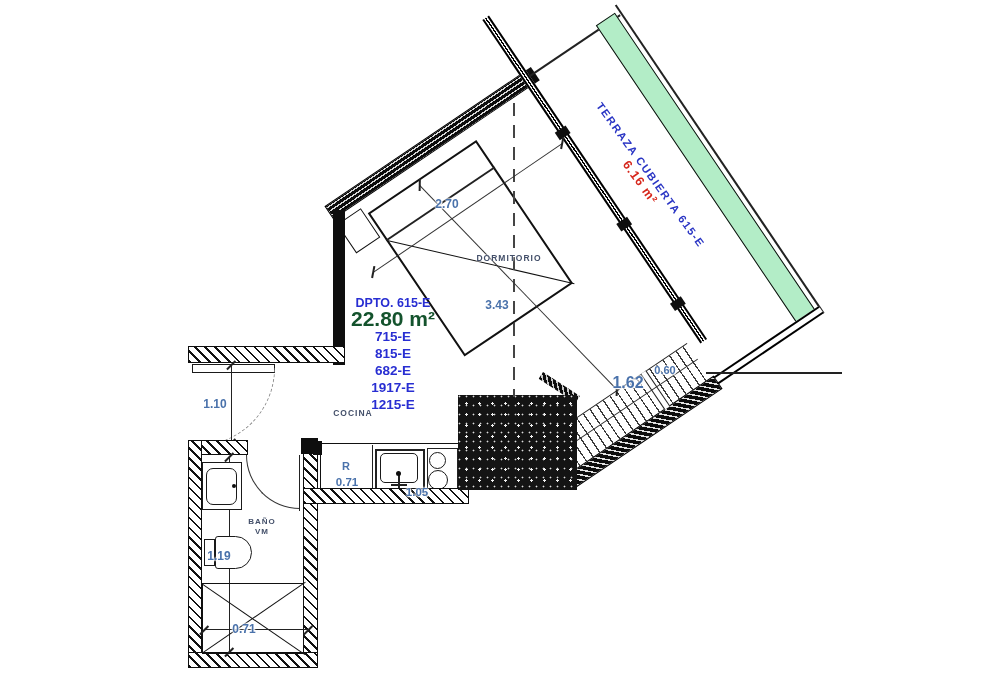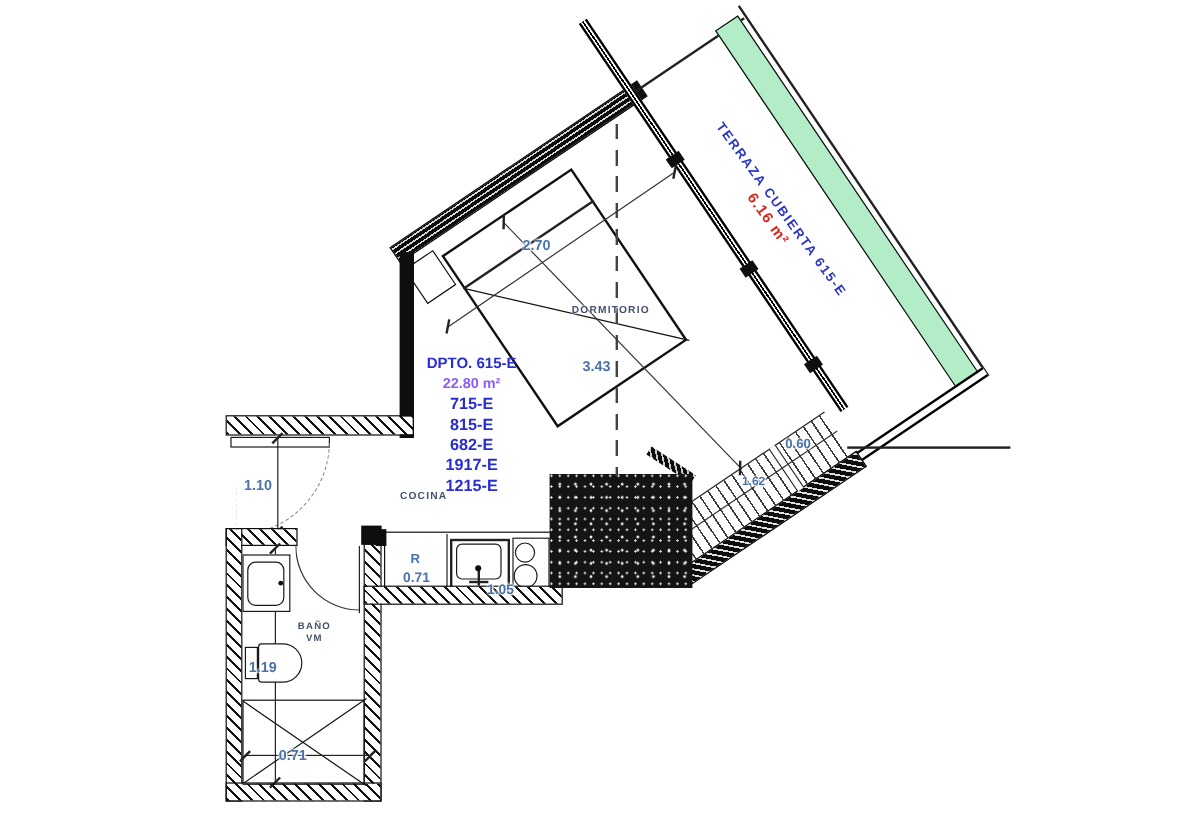--- a/index.html
+++ b/index.html
@@ -26,21 +26,21 @@
   .room{position:absolute;transform:translate(-50%,-50%);color:#44506a;font-weight:bold;
         font-size:8.5px;letter-spacing:1px;white-space:nowrap;text-align:center;
         text-shadow:0 0 2px #fff,0 0 2px #fff;}
   .shaft{background-color:#141414;
          background-image:radial-gradient(circle,#f2f2f2 0 1px,transparent 1.4px),
                           radial-gradient(circle,#dcdcdc 0 .8px,transparent 1.1px);
          background-size:13px 11px,7px 9px;background-position:2px 3px,5px 6px;}
   .green{background:#b3edc7;border:1.5px solid #0d0d0d;}
   #info-block{position:absolute;left:331px;top:296px;width:124px;text-align:center;line-height:17px;}
   #info-block .title{color:#282ed2;font-weight:bold;font-size:12.5px;line-height:14px;}
-  #info-block .area{color:#8b5cf6;font-weight:bold;font-size:12px;line-height:18px;}
+  #info-block .area{color:#14532d;font-weight:bold;font-size:21px;line-height:18px;}
   #info-block .unit{color:#282ed2;font-weight:bold;font-size:13.5px;}
   #terrace-label{position:absolute;left:645px;top:179px;transform:translate(-50%,-50%) rotate(54deg);
                  text-align:center;white-space:nowrap;}
   #terrace-label .t1{color:#2a35c4;font-weight:bold;font-size:11px;letter-spacing:1.5px;}
   #terrace-label .t2{color:#d6271c;font-weight:bold;font-size:12.5px;letter-spacing:1px;}
   .dashedv{background:repeating-linear-gradient(180deg,#444 0 13px,transparent 13px 22px);}
 </style>
 </head>
 <body>
 
@@ -160,16 +160,16 @@
   </div>
 
   <div class="dim" style="left:447px;top:204px;">2.70</div>
   <div class="dim" style="left:497px;top:305px;">3.43</div>
   <div class="dim" style="left:215px;top:404px;">1.10</div>
   <div class="dim" style="left:219px;top:556px;">1.19</div>
   <div class="dim" style="left:244px;top:629px;">0.71</div>
   <div class="dim" style="left:346px;top:466px;font-size:11px;">R</div>
   <div class="dim" style="left:347px;top:482px;font-size:11.5px;">0.71</div>
   <div class="dim" style="left:417px;top:492px;font-size:11.5px;">1.05</div>
-  <div class="dim" style="left:628px;top:402px;font-size:10px;">1.62</div>
+  <div class="dim" style="left:628px;top:383px;font-size:16px;">1.62</div>
   <div class="dim" style="left:665px;top:370px;font-size:11px;">0.60</div>
 
 </div>
 
 </body></html>

